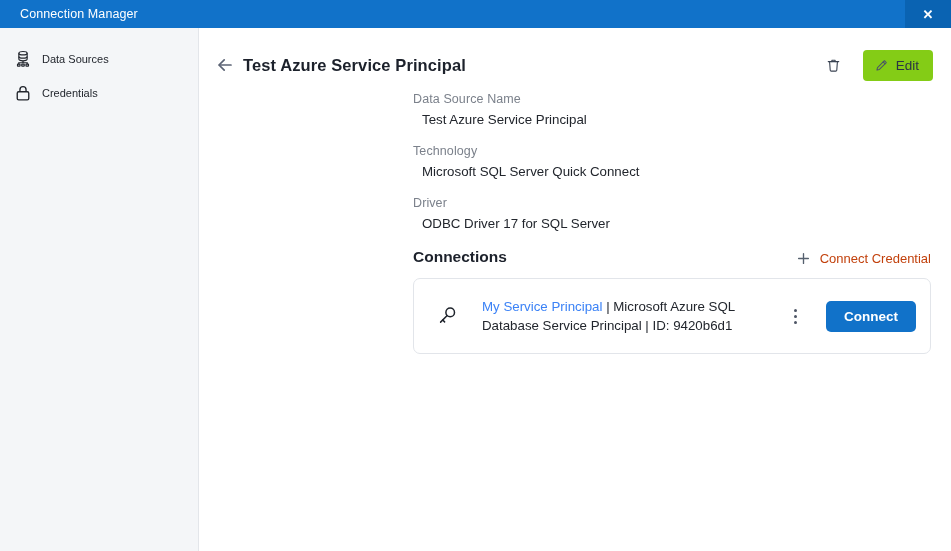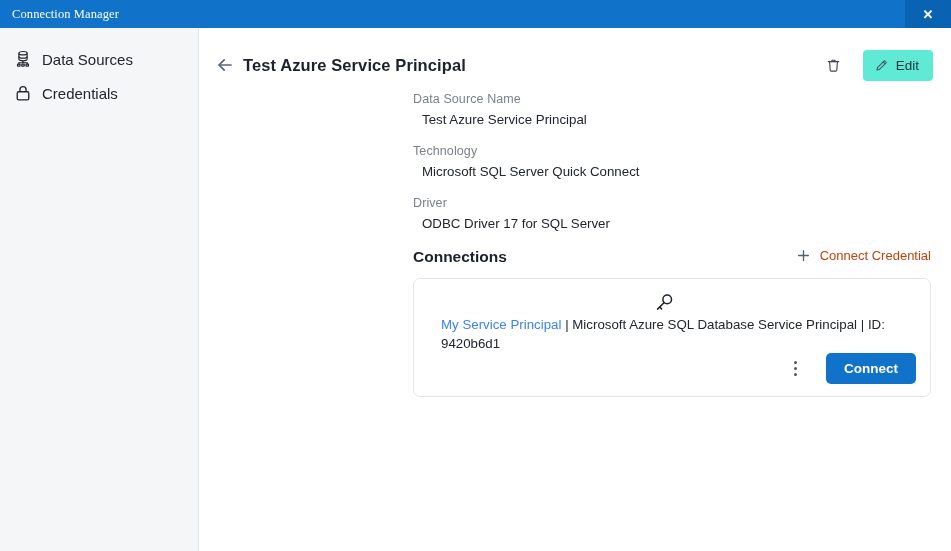--- a/index.html
+++ b/index.html
@@ -15,24 +15,23 @@
   .titlebar {
     height: 28px;
     background: #1172c9;
     display: flex;
     align-items: center;
     justify-content: space-between;
     color: #ffffff;
   }
   .titlebar-title {
     font-size: 12.5px;
-    padding-left: 12px;
+    padding-left: 20px;
     letter-spacing: .1px;
     white-space: nowrap;
-    font-family: Liberation Serif, serif;
   }
   .titlebar-close {
     width: 46px; height: 28px;
     display: flex; align-items: center; justify-content: center;
     background: #0a63b2;
     color: #ffffff;
     font-size: 13px;
     font-weight: bold;
     cursor: pointer;
   }
@@ -50,21 +49,21 @@
   }
   .nav-item {
     display: flex;
     align-items: center;
     gap: 10px;
     height: 34px;
     padding: 0 0 0 14px;
     cursor: pointer;
   }
   .nav-item .nav-label {
-    font-size: 15px;
+    font-size: 11px;
     color: #22262d;
   }
   .nav-icon { width: 18px; height: 18px; display: block; color: #22262d; flex: 0 0 18px; }
 
   
   .main {
     flex: 1 1 auto;
     background: #ffffff;
     position: relative;
     overflow: hidden;
@@ -98,21 +97,21 @@
     width: 30px; height: 30px;
     display: flex; align-items: center; justify-content: center;
     color: #3a4352;
     cursor: pointer;
     border-radius: 3px;
   }
   .edit-btn {
     display: flex;
     align-items: center;
     gap: 7px;
-    background: #5eead4;
+    background: #84cc16;
     border: none;
     border-radius: 4px;
     height: 31px;
     padding: 0 14px 0 11px;
     cursor: pointer;
     color: #2b3444;
     font-family: inherit;
     font-size: 13.5px;
   }
   .edit-btn svg { width: 15px; height: 15px; color: #4a5566; }
@@ -128,21 +127,21 @@
   }
   .field-value {
     font-size: 13.3px;
     color: #22262d;
     padding-left: 9px;
   }
 
   
   .connections-head {
     display: flex;
-    align-items: flex-start;
+    align-items: flex-end;
     margin: 8px 20px 12px 214px;
   }
   .connections-title {
     font-size: 15.5px;
     font-weight: bold;
     color: #1c212b;
   }
   .connect-credential {
     margin-left: auto;
     display: flex;
@@ -162,21 +161,20 @@
 
   .conn-card {
     margin: 4px 20px 0 214px;
     border: 1px solid #e2e5ea;
     border-radius: 7px;
     background: #ffffff;
     min-height: 76px;
     display: flex;
     align-items: center;
     padding: 12px 14px 12px 22px;
-    flex-direction: column;
   }
   .key-icon {
     width: 24px; height: 24px;
     color: #1e232b;
     flex: 0 0 24px;
     margin-right: 22px;
   }
   .conn-text {
     font-size: 13.3px;
     line-height: 19px;

